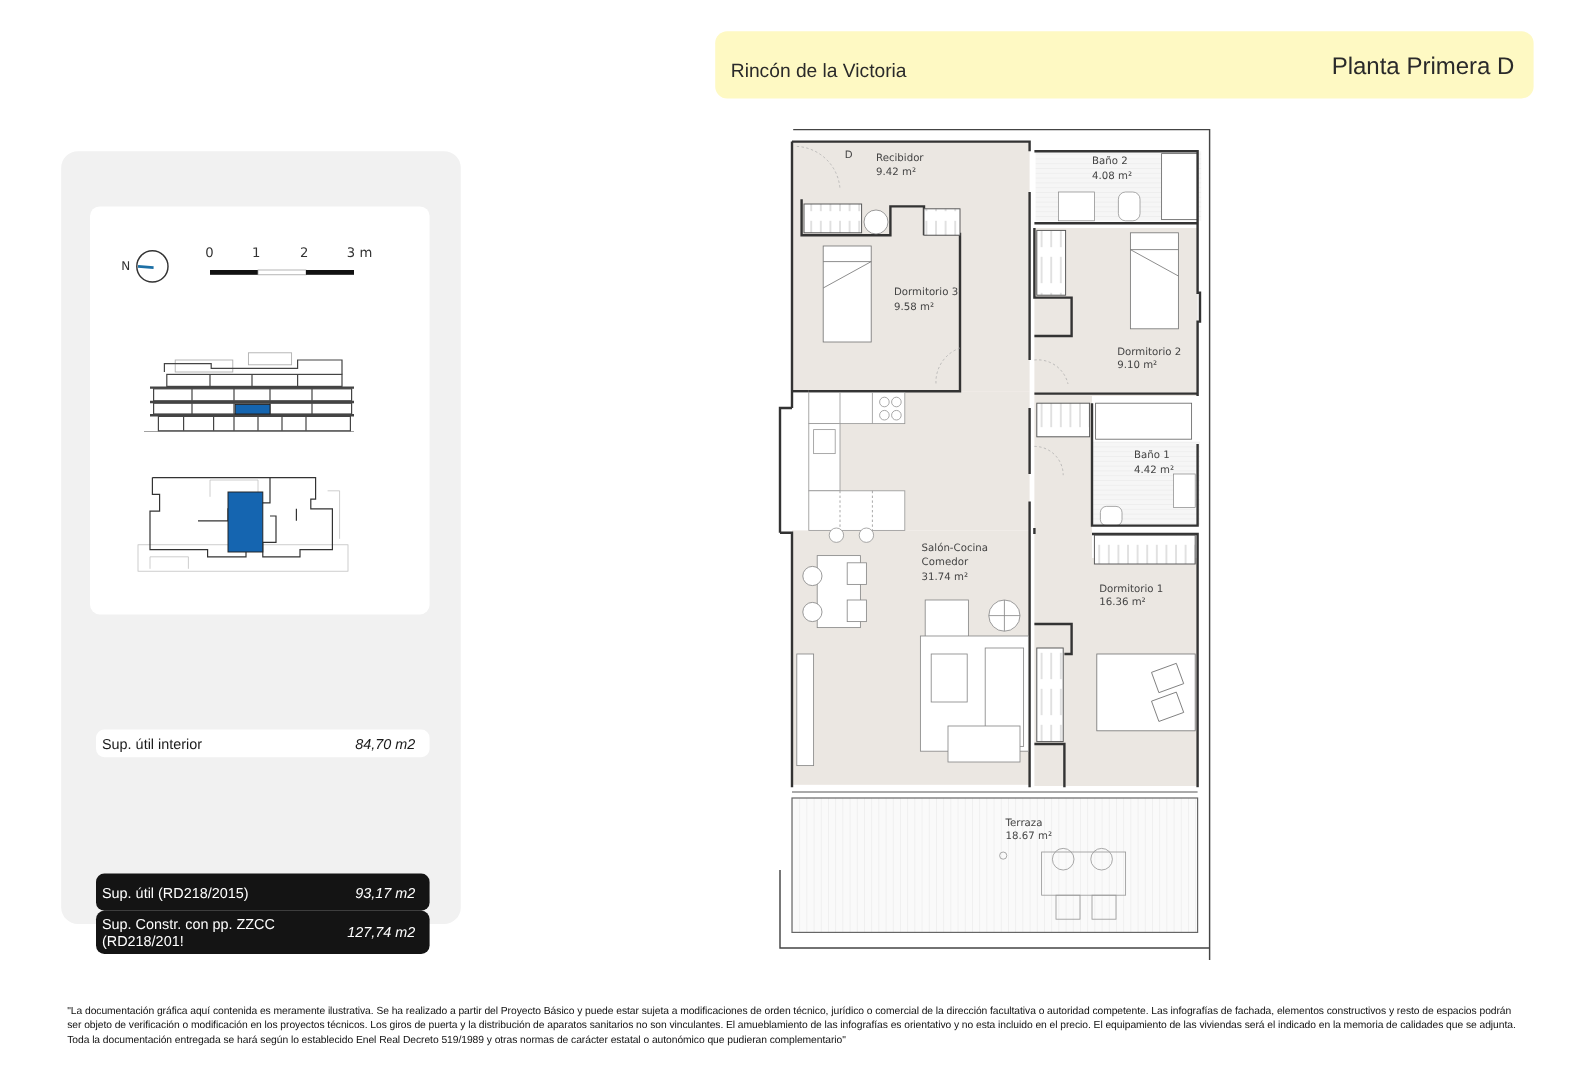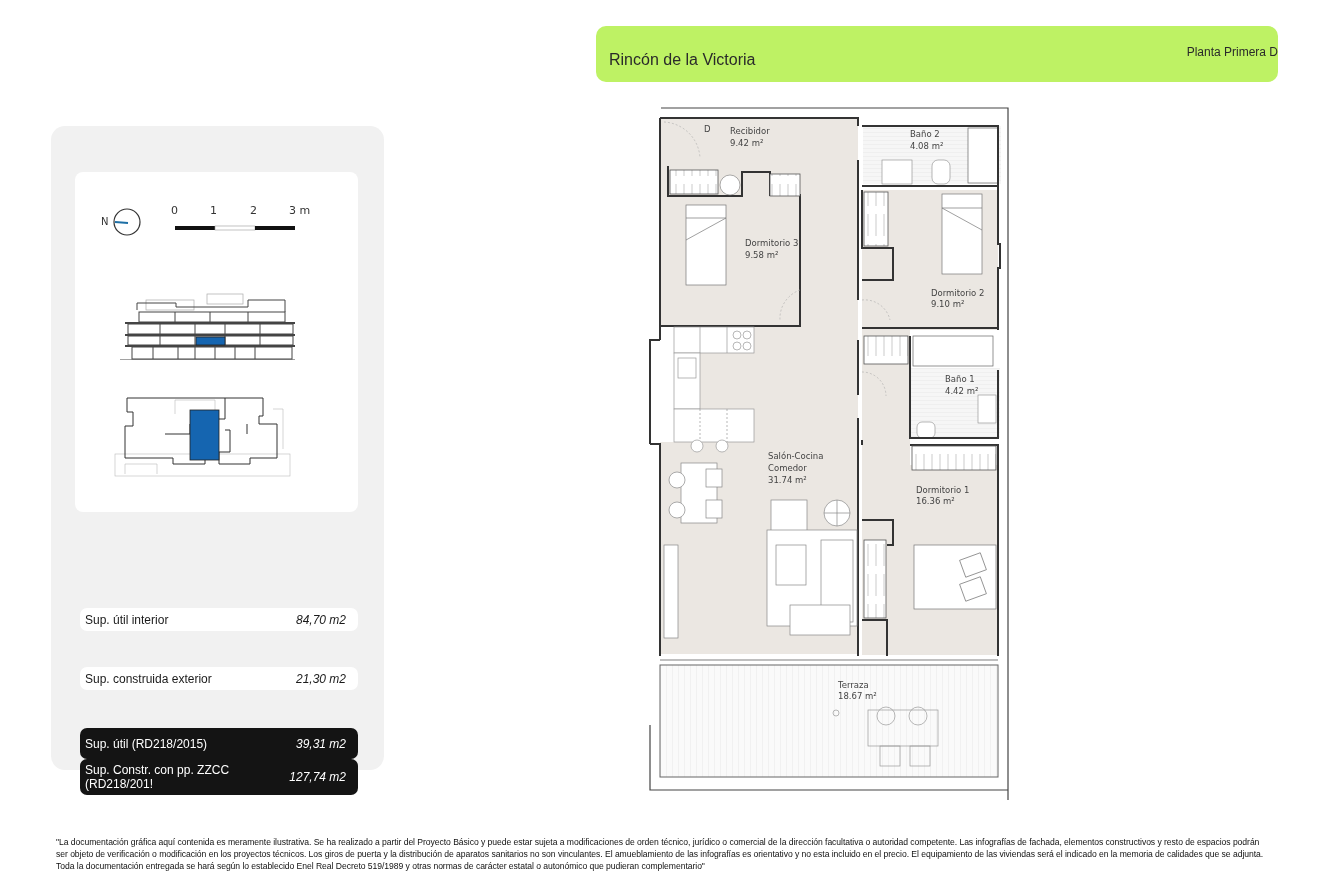--- a/index.html
+++ b/index.html
@@ -1,24 +1,24 @@
 <!DOCTYPE html>
 <html><head>
 <meta charset="utf-8">
 <style>
   * { box-sizing: border-box; margin: 0; padding: 0; }
   html, body { width: 1320px; height: 895px; background: #ffffff; overflow: hidden; }
   body { position: relative; font-family: "Liberation Sans", sans-serif; color: #1a1a1a; }
 
   .header-bar {
     position: absolute; left: 596px; top: 26px; width: 682px; height: 56px;
-    background: #bef264; border-radius: 10px;
+    background: #fef9c3; border-radius: 10px;
   }
   .header-location { position: absolute; left: 13px; top: 25px; font-size: 16px; color: #2a2a2a; }
-  .header-plan { position: absolute; right: 0; top: 19px; font-size: 12px; color: #2a2a2a; }
+  .header-plan { position: absolute; right: 16px; top: 19px; font-size: 20px; color: #2a2a2a; }
 
   .side-panel {
     position: absolute; left: 51px; top: 126px; width: 333px; height: 644px;
     background: #f1f1f1; border-radius: 14px;
   }
   .key-card {
     position: absolute; left: 24px; top: 46px; width: 283px; height: 340px;
     background: #ffffff; border-radius: 8px;
   }
   .compass { position: absolute; left: 26px; top: 34px; }
@@ -133,31 +133,27 @@
       </g>
       <rect x="95" y="16" width="29" height="50" fill="#1565b0" stroke="#222" stroke-width="0.8"></rect>
     </svg>
   </div>
 
 
   <div class="surf-row" style="top:442px">
     <span class="lbl">Sup. útil interior</span>
     <span class="val">84,70 m2</span>
   </div>
-  <div class="surf-row" style="top:501px">
-    <span class="lbl">Sup. construida exterior</span>
-    <span class="val">21,30 m2</span>
-  </div>
   <div class="surf-row" style="top:564px">
     <span class="lbl">Sup. contruida con pp. ZZCC</span>
     <span class="val">255,37 m2</span>
   </div>
   <div class="surf-row dark" style="top:562px; height:31px">
     <span class="lbl">Sup. útil (RD218/2015)</span>
-    <span class="val">39,31 m2</span>
+    <span class="val">93,17 m2</span>
   </div>
   <div class="surf-row dark tall" style="top:593px">
     <span class="lbl" style="width:150px; overflow:hidden; height:28px">Sup. Constr. con pp. ZZCC (RD218/201!</span>
     <span class="val">127,74 m2</span>
   </div>
 </div>
 
 <svg class="plan" width="380" height="700" viewBox="640 100 380 700">
   <defs>
     <pattern id="deck" width="6" height="10" patternUnits="userSpaceOnUse">

